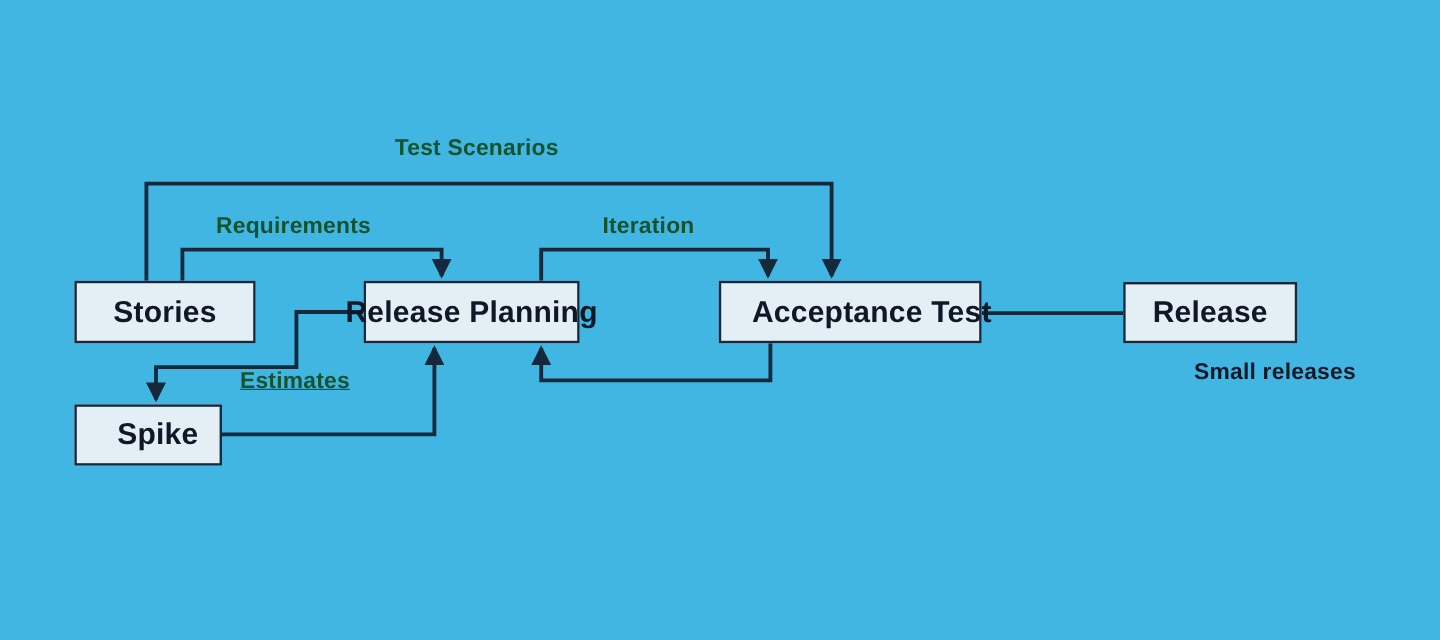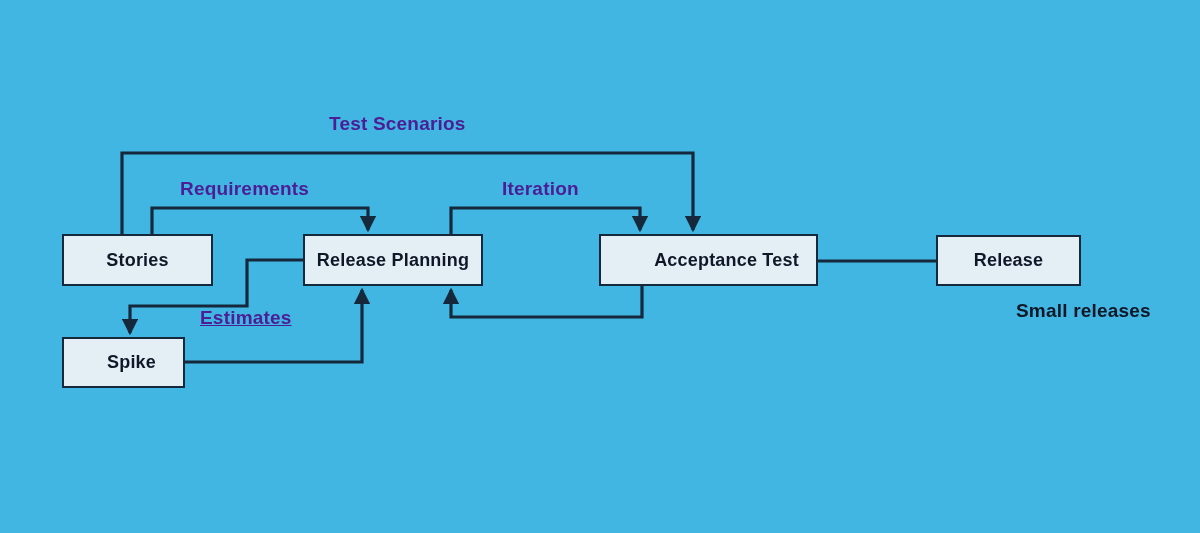--- a/index.html
+++ b/index.html
@@ -31,31 +31,31 @@
     background: #e4eff5;
     border: 2px solid #16283c;
     box-sizing: border-box;
     display: flex;
     align-items: center;
     justify-content: center;
   }
   .node-label {
     font-family: "Liberation Sans", sans-serif;
     font-weight: bold;
-    font-size: 18px;
+    font-size: 25px;
     color: #101828;
     white-space: nowrap;
     letter-spacing: 0.2px;
   }
   .edge-label {
     position: absolute;
     font-family: "Liberation Sans", sans-serif;
     font-weight: bold;
     font-size: 19px;
-    color: #4c1d95;
+    color: #14532d;
     white-space: nowrap;
     letter-spacing: 0.2px;
     line-height: 1.28;
   }
   .edge-label.centered {
     text-align: center;
   }
   .annotation {
     position: absolute;
     font-family: "Liberation Sans", sans-serif;
@@ -119,15 +119,15 @@
 
   <div class="edge-label" style="left:329px; top:112px;">Test Scenarios</div>
 
   <div class="edge-label" style="left:180px; top:177px;">Requirements</div>
 
   <div class="edge-label" style="left:502px; top:177px;">Iteration</div>
 
   <div class="edge-label" style="left:200px; top:306px;text-decoration:underline;">Estimates</div>
 
 
-  <div class="annotation" style="left:995px; top:300px;margin-left:21px;">Small releases</div>
+  <div class="annotation" style="left:995px; top:300px;">Small releases</div>
 
 </div>
 
 </body></html>

